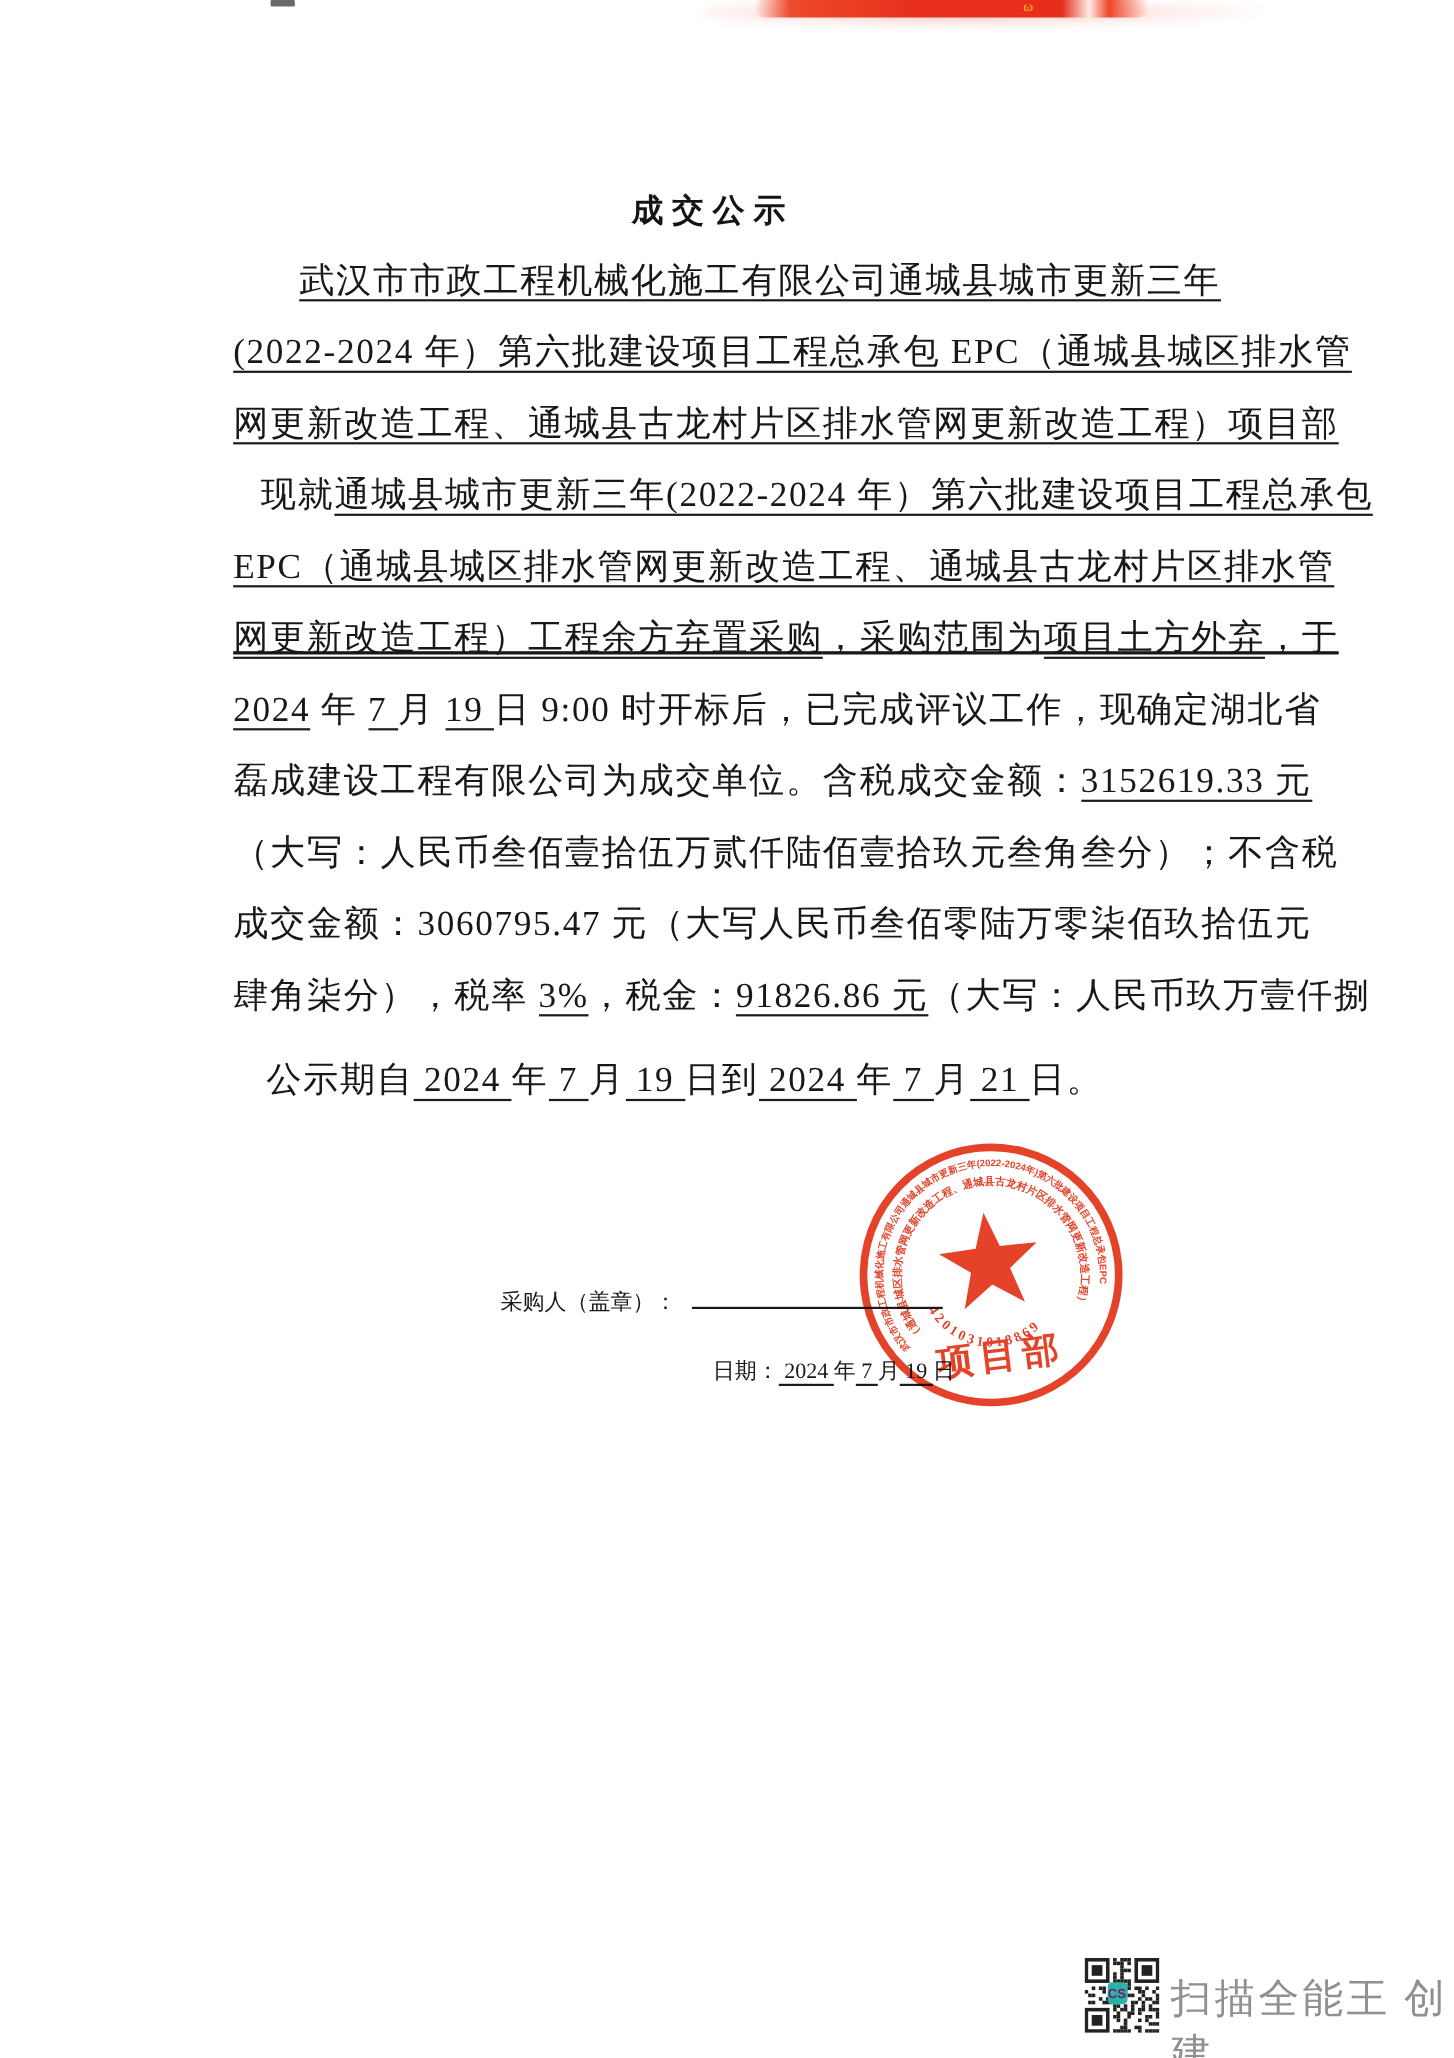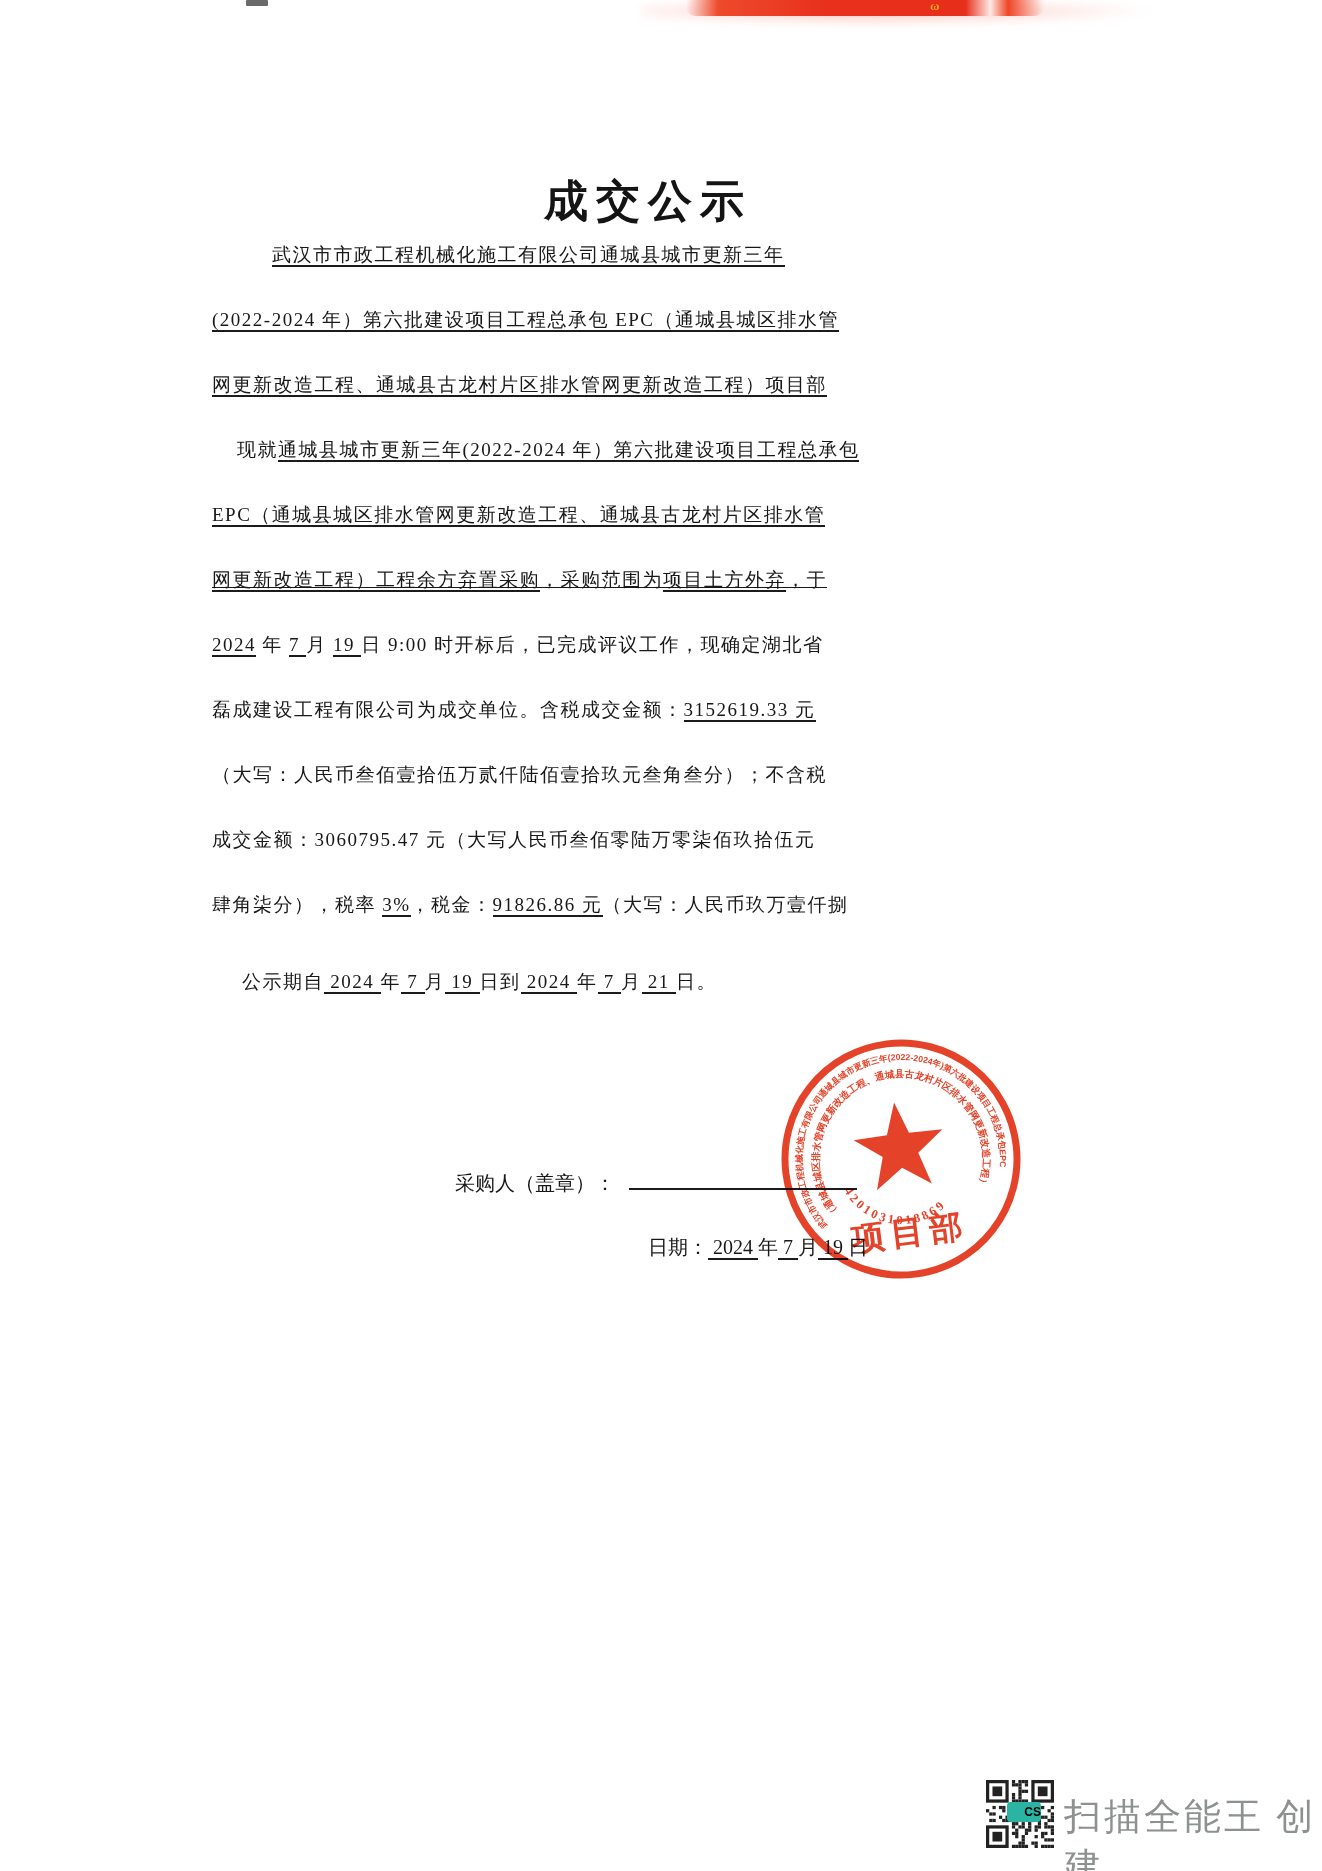--- a/index.html
+++ b/index.html
@@ -9,45 +9,45 @@
   
   #corner-mark{position:absolute;left:246px;top:0;width:22px;height:6px;background:#6a6a6a;border-radius:1px;}
   #red-strip{position:absolute;left:686px;top:0;width:358px;height:16px;border-radius:0 0 9px 9px;
              background:linear-gradient(90deg,rgba(238,72,44,0) 0%,#ee4a2c 9%,#e8301c 40%,#e62e1a 78%,#ffe9e4 85%,#ef4526 90%,rgba(238,72,44,0) 100%);}
   #red-glow{position:absolute;left:640px;top:4px;width:520px;height:22px;border-radius:12px;
             background:radial-gradient(ellipse at 45% 30%,rgba(240,80,60,.35),rgba(255,255,255,0) 70%);filter:blur(4px);}
   #strip-glyph{position:absolute;left:930px;top:-2px;font-size:13px;color:#f2a21f;font-weight:bold;z-index:3;}
 
   
   #doc-title{position:absolute;left:212px;top:172px;width:872px;text-align:center;
-             font-size:44px;font-weight:bold;letter-spacing:8px;color:#141414;}
+             font-size:29px;font-weight:bold;letter-spacing:8px;color:#141414;}
   #body-lines{position:absolute;left:212px;top:222px;width:880px;}
-  .line{font-size:19px;height:65px;line-height:65px;letter-spacing:1.5px;white-space:nowrap;color:#181818;}
+  .line{font-size:32px;height:65px;line-height:65px;letter-spacing:1.5px;white-space:nowrap;color:#181818;}
   .line .u{border-bottom:2px solid #1b1b1b;}
   .gap{margin-top:12px;}
 
   .sign-row{position:absolute;font-size:20px;line-height:38px;white-space:nowrap;color:#181818;}
   #purchaser-row{left:455px;top:1158px;}
   #date-row{left:630px;top:1228px;margin-left:18px;}
   .sign-row .u{border-bottom:2px solid #1b1b1b;}
   #sign-blank{display:inline-block;width:228px;height:30px;border-bottom:2px solid #1b1b1b;margin-left:14px;}
 
   
   #stamp{position:absolute;left:778px;top:1036px;width:246px;height:246px;
          transform:rotate(-7deg);mix-blend-mode:multiply;opacity:.93;z-index:5;}
   #stamp text{fill:var(--stamp,#e23318);}
   .ring-text{font-family:"Liberation Sans","DejaVu Sans",sans-serif;font-weight:bold;}
   #stamp-center-text{font-size:33px;font-weight:bold;letter-spacing:6px;}
   #stamp-serial-text{font-size:12.5px;letter-spacing:3px;font-weight:bold;}
 
   
   #qr{position:absolute;left:986px;top:1780px;width:68px;height:68px;}
-  #qr-badge{position:absolute;left:1007px;top:1802px;width:34px;height:20px;background:var(--teal,#2bb3a3);
-            border-radius:4px;color:#000000;font-family:"Liberation Sans","DejaVu Sans",sans-serif;
-            font-weight:bold;font-size:12px;text-align:right;line-height:20px;}
+  #qr-badge{position:absolute;left:1007px;top:1802px;width:18px;height:20px;background:var(--teal,#2bb3a3);
+            border-radius:4px;color:#701a75;font-family:"Liberation Sans","DejaVu Sans",sans-serif;
+            font-weight:bold;font-size:12px;text-align:left;line-height:20px;}
   #watermark{position:absolute;left:1064px;top:1792px;font-size:37px;color:#8d9190;letter-spacing:3px;}
 </style>
 </head>
 <body>
 
 <div id="page">
 
   <div id="corner-mark"></div>
   <div id="red-glow"></div>
   <div id="red-strip"></div>

